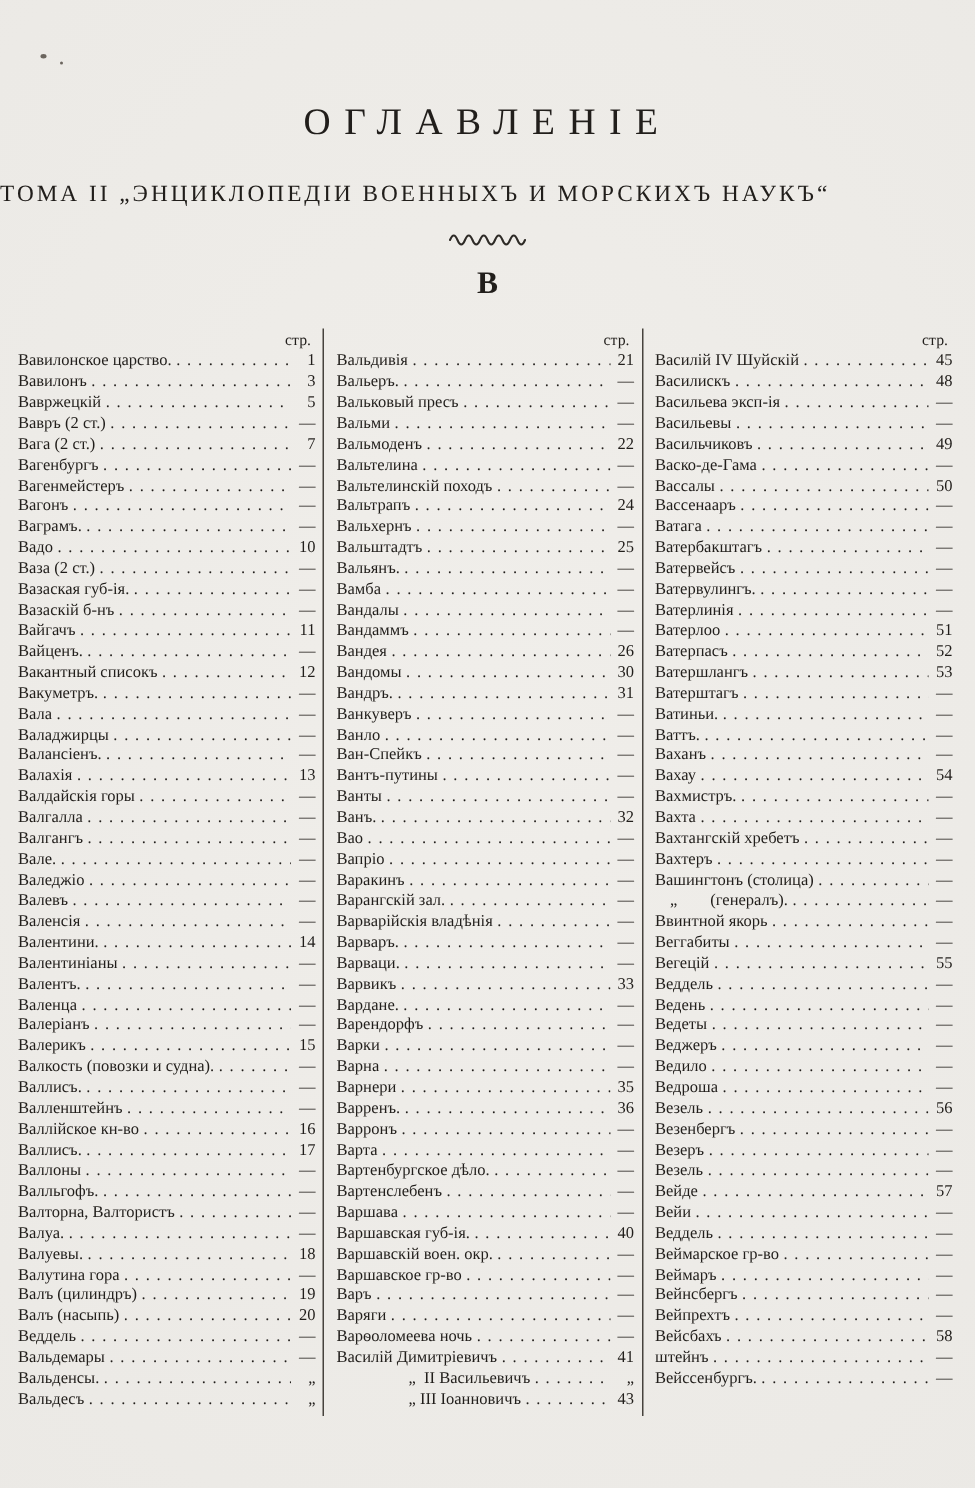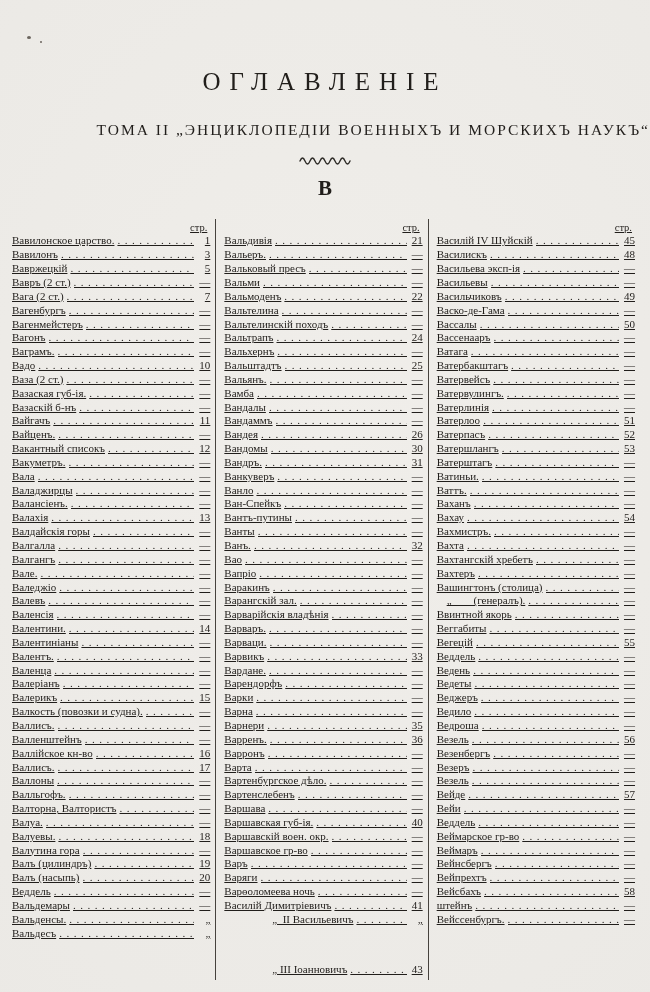--- a/index.html
+++ b/index.html
@@ -23,39 +23,38 @@
 
   .title {
     text-align: center;
     font-size: 25px;
     letter-spacing: 9px;
     line-height: 1.1;
     white-space: nowrap;
   }
   .subtitle {
     margin-top: 25px;
-    text-align: right;
+    text-align: left;
     font-size: 15.5px;
     letter-spacing: 2px;
     white-space: nowrap;
   }
   .squiggle-wrap { margin-top: 13px; text-align: center; height: 12px; }
   .section-letter {
     margin-top: 13px;
     text-align: center;
     font-size: 21px;
     font-weight: bold;
     line-height: 1.1;
   }
 
   .columns {
     display: flex;
     margin: 19px 10px 0 12px;
     font-size: 11px;
-    text-decoration: underline;
   }
   .col {
     flex: 1 1 0;
     min-width: 0;
     box-sizing: border-box;
     padding: 2px 5px 4px 8px;
     line-height: 13.85px;
   }
   .col:first-child { padding-left: 0; }
   .col:not(:last-child) { border-right: 1px solid #46423d; }
@@ -595,21 +594,21 @@
         <div class="entry">
           <span class="name">Василій Димитріевичъ</span>
           <span class="leader">............................................................</span>
           <span class="num">41</span>
         </div>
         <div class="entry" style="padding-left: 48px;">
           <span class="name">„  II Васильевичъ</span>
           <span class="leader">............................................................</span>
           <span class="num">„</span>
         </div>
-        <div class="entry" style="padding-left: 48px; margin-top: 36px;">
+        <div class="entry" style="padding-left: 48px;">
           <span class="name">„ III Іоанновичъ</span>
           <span class="leader">............................................................</span>
           <span class="num">43</span>
         </div>
       </div>
     <div class="col">
         <div class="col-header">стр.</div>
         <div class="entry">
           <span class="name">Василій IV Шуйскій</span>
           <span class="leader">............................................................</span>

